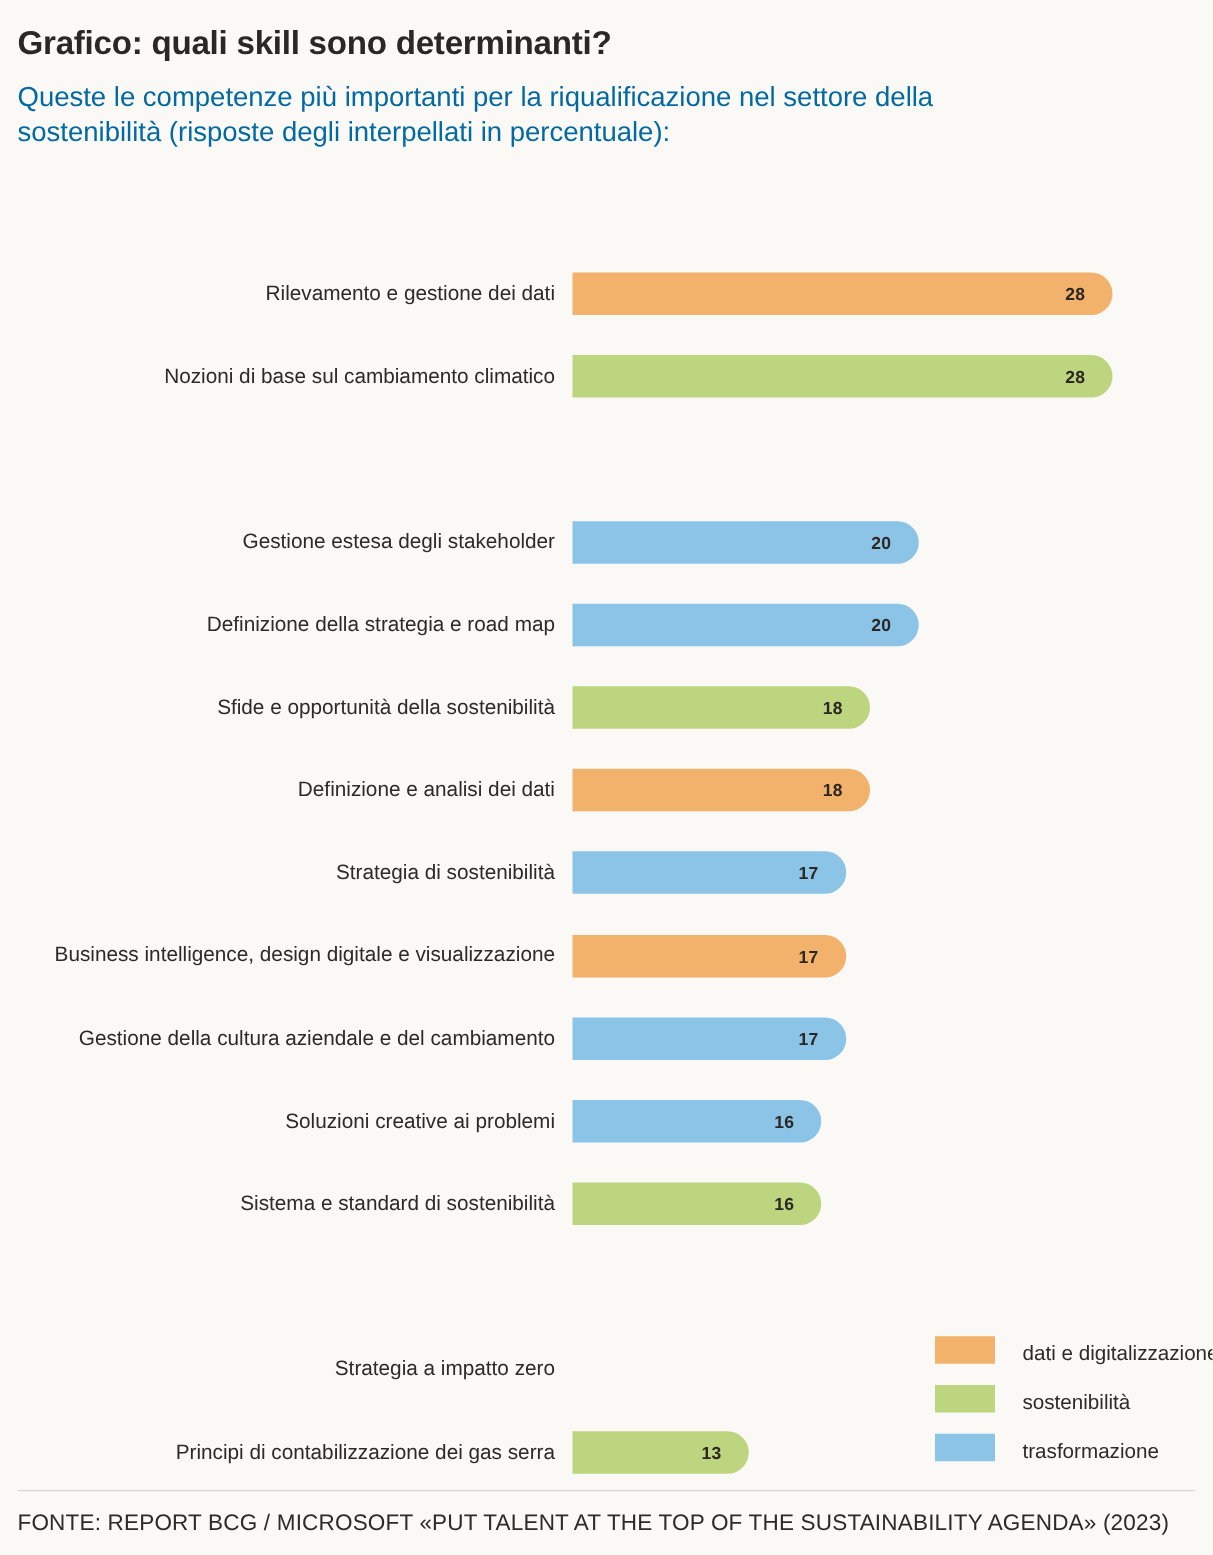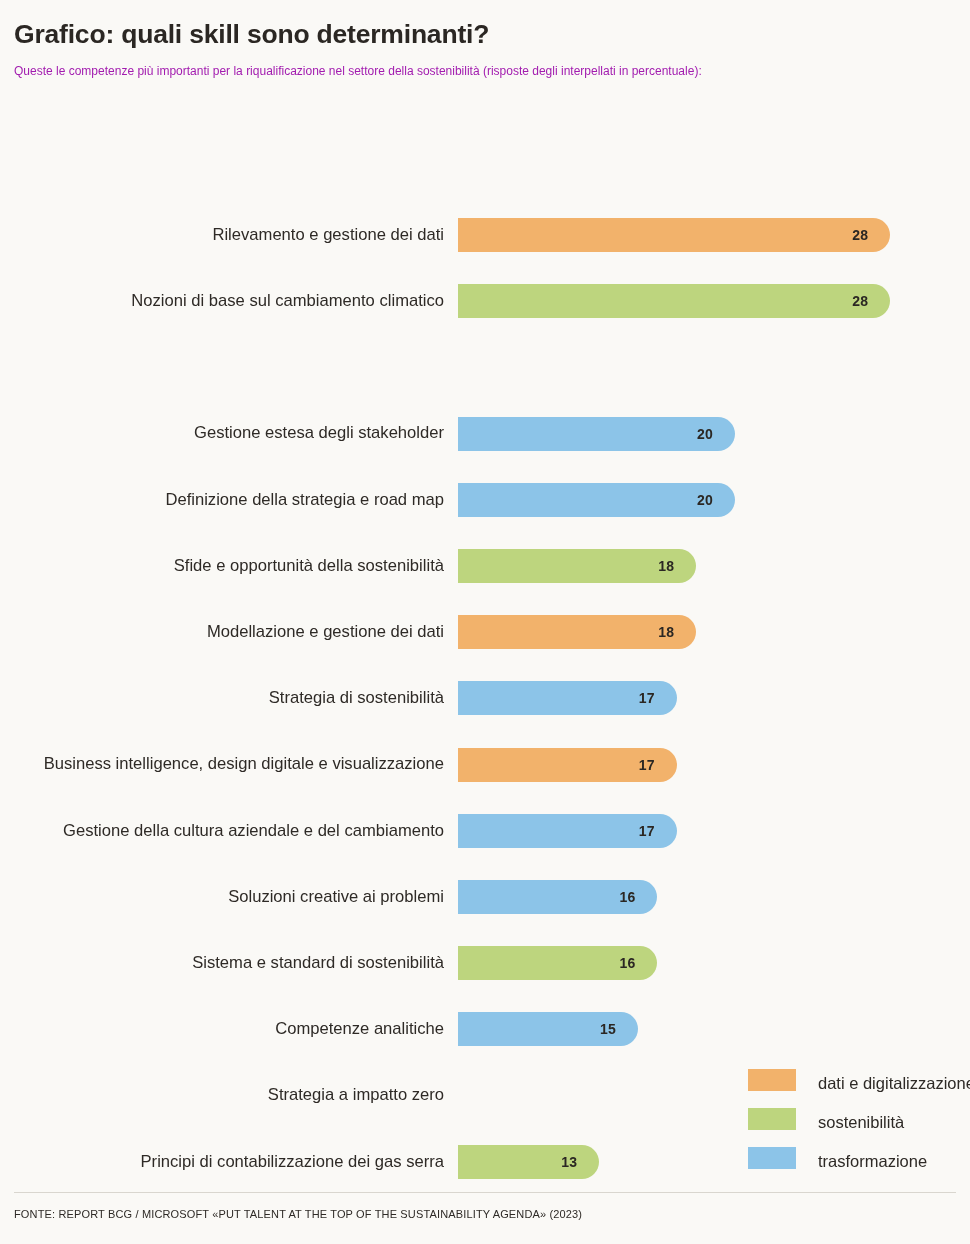--- a/index.html
+++ b/index.html
@@ -31,24 +31,24 @@
   .chart-title {
     font-size: 26.5px;
     font-weight: 700;
     letter-spacing: -0.2px;
     color: #2b2723;
     line-height: 1.12;
     margin: 0 0 14px 0;
     font-stretch: condensed;
   }
   .chart-subtitle {
-    font-size: 12px;
+    font-size: 22px;
     font-weight: 400;
     line-height: 1.30;
-    color: #a21caf;
+    color: #0369a1;
     margin: 0;
     max-width: 760px;
   }
 
   
   .plot {
     position: absolute;
     left: 0;
     top: 196px;
     width: 822px;
@@ -136,21 +136,21 @@
     left: 14px;
     top: 1192px;
     width: 942px;
     height: 1px;
     background: #d9d6cf;
   }
   .footer-source {
     position: absolute;
     left: 14px;
     top: 1208px;
-    font-size: 11px;
+    font-size: 18px;
     letter-spacing: 0.15px;
     color: #2e2a26;
     text-transform: uppercase;
     white-space: nowrap;
     font-stretch: condensed;
   }
 </style>
 </head>
 <body>
 
@@ -196,21 +196,21 @@
       </div>
       <div class="row" style="top: 353px;">
         <div class="row-label">Sfide e opportunità della sostenibilità</div>
         <div class="bar-track">
           <div class="bar" style="width: 238.2px; background: rgb(189, 213, 126);">
             <span class="bar-value">18</span>
           </div>
         </div>
       </div>
       <div class="row" style="top: 419.2px;">
-        <div class="row-label">Modellazione e gestione dei dati</div>
+        <div class="row-label">Definizione e analisi dei dati</div>
         <div class="bar-track">
           <div class="bar" style="width: 238.2px; background: rgb(242, 178, 107);">
             <span class="bar-value">18</span>
           </div>
         </div>
       </div>
       <div class="row" style="top: 485.4px;">
         <div class="row-label">Strategia di sostenibilità</div>
         <div class="bar-track">
           <div class="bar" style="width: 218.8px; background: rgb(140, 196, 232);">
@@ -240,28 +240,20 @@
           <div class="bar" style="width: 199.4px; background: rgb(140, 196, 232);">
             <span class="bar-value">16</span>
           </div>
         </div>
       </div>
       <div class="row" style="top: 750.2px;">
         <div class="row-label">Sistema e standard di sostenibilità</div>
         <div class="bar-track">
           <div class="bar" style="width: 199.4px; background: rgb(189, 213, 126);">
             <span class="bar-value">16</span>
-          </div>
-        </div>
-      </div>
-      <div class="row" style="top: 816.4px;">
-        <div class="row-label">Competenze analitiche</div>
-        <div class="bar-track">
-          <div class="bar" style="width: 180px; background: rgb(140, 196, 232);">
-            <span class="bar-value">15</span>
           </div>
         </div>
       </div>
       <div class="row" style="top: 882.6px;">
         <div class="row-label">Strategia a impatto zero</div>
       </div>
       <div class="row" style="top: 948.8px;">
         <div class="row-label">Principi di contabilizzazione dei gas serra</div>
         <div class="bar-track">
           <div class="bar" style="width: 141.2px; background: rgb(189, 213, 126);">

